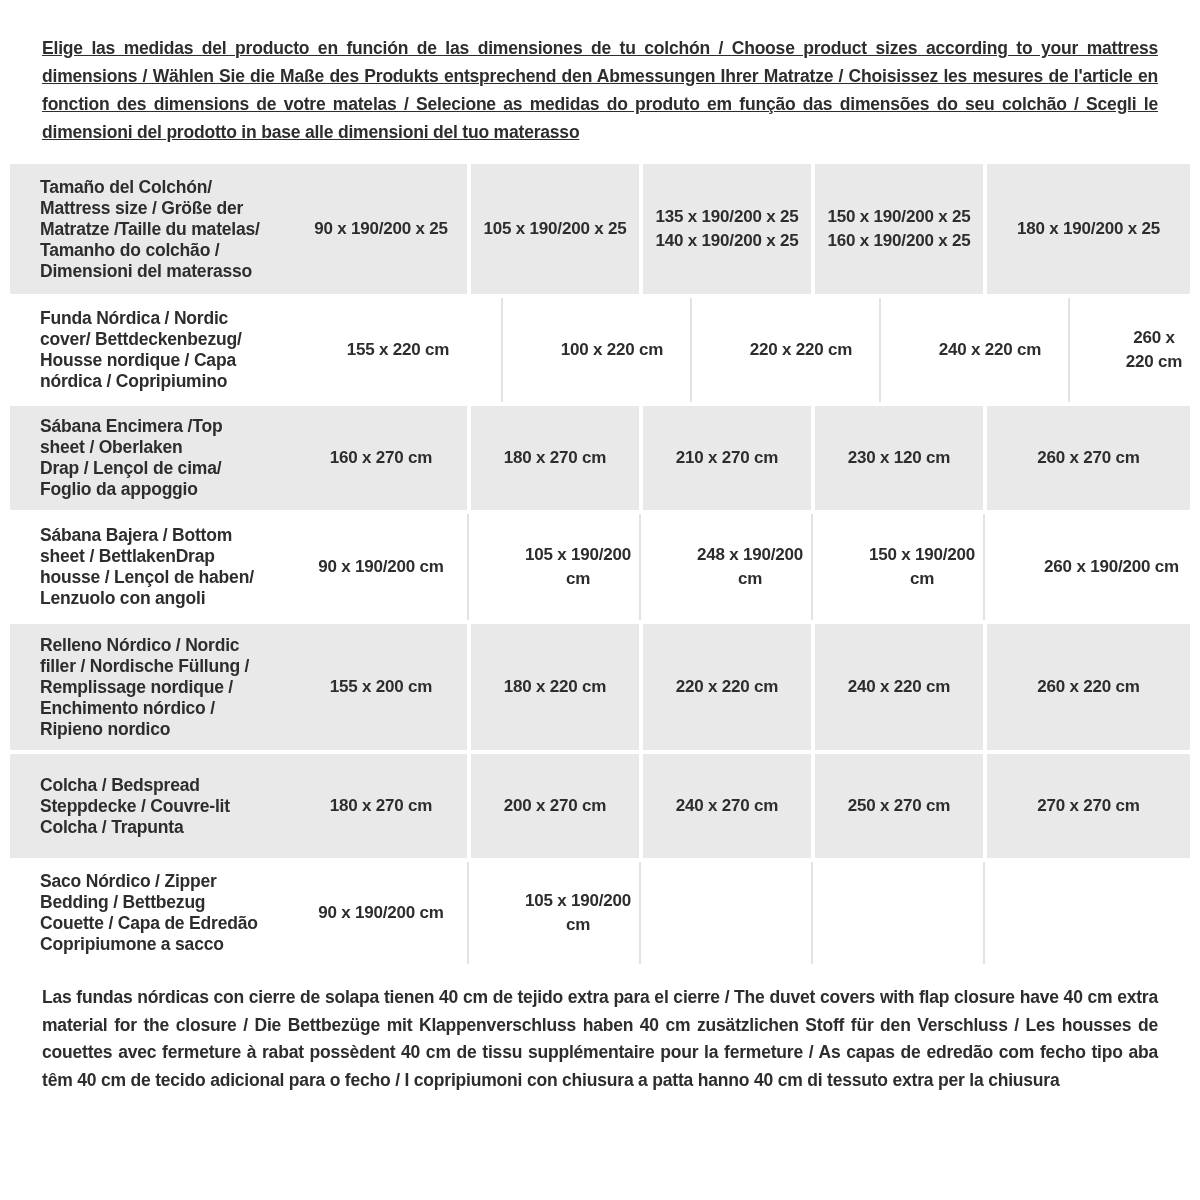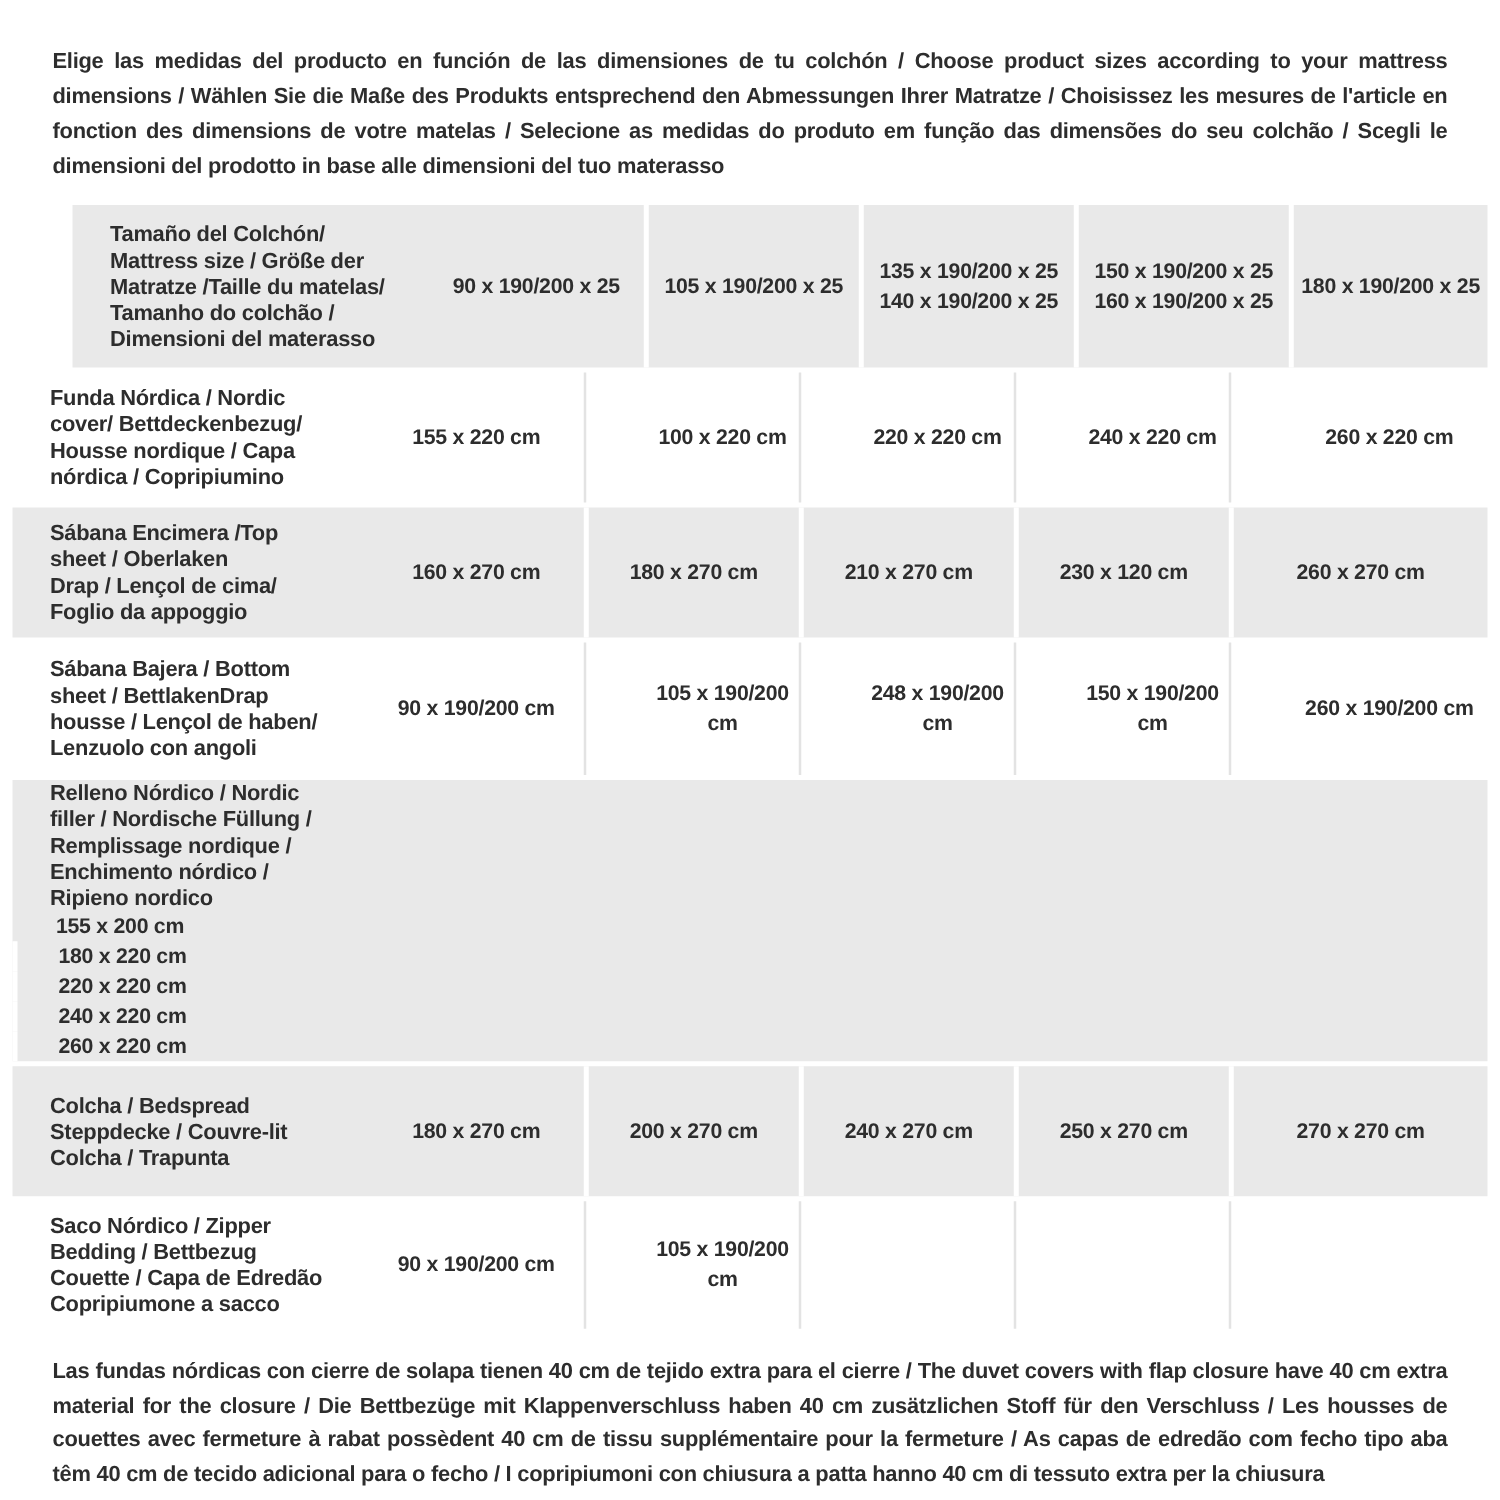--- a/index.html
+++ b/index.html
@@ -14,20 +14,21 @@
     font-weight: bold;
     color: #2d2d2d;
     letter-spacing: -0.2px;
     overflow: hidden;
   }
   .intro {
     margin: 34px 42px 0 42px;
     font-size: 17.5px;
     line-height: 28px;
     text-align: justify;
+    text-decoration: underline;
   }
   .size-table {
     margin: 18px 10px 0 10px;
   }
   .trow {
     display: flex;
     align-items: stretch;
     margin-bottom: 4px;
   }
   .trow.shaded { background: #e9e9e9; }
@@ -49,25 +50,25 @@
   .cell-val {
     width: 172px;
     text-align: center;
     font-size: 17px;
     line-height: 24px;
     white-space: pre-line;
   }
   .cell-val:last-child { flex: 1; text-align: center; }
   .trow.shaded .cell-val + .cell-val { border-left: 4px solid #ffffff; }
   .trow.plain  .cell-val + .cell-val { border-left: 2px solid #e3e3e3; padding-left: 48px; }
-  .size-table .trow:nth-child(1) { min-height: 130px; margin-left: 48px; }
-  .size-table .trow:nth-child(2) { min-height: 104px; }
+  .size-table .trow:nth-child(1) { min-height: 130px; }
+  .size-table .trow:nth-child(2) { min-height: 104px; gap: 17px; }
   .size-table .trow:nth-child(3) { min-height: 104px; }
   .size-table .trow:nth-child(4) { min-height: 106px; }
-  .size-table .trow:nth-child(5) { min-height: 126px; flex-direction: column; }
+  .size-table .trow:nth-child(5) { min-height: 126px; }
   .size-table .trow:nth-child(6) { min-height: 104px; }
   .size-table .trow:nth-child(7) { min-height: 102px; }
   .size-table .trow:nth-child(8) { min-height: 104px; }
   .footnote {
     margin: 20px 42px 0 42px;
     font-size: 17.5px;
     line-height: 27.5px;
     text-align: justify;
   }
 </style>

